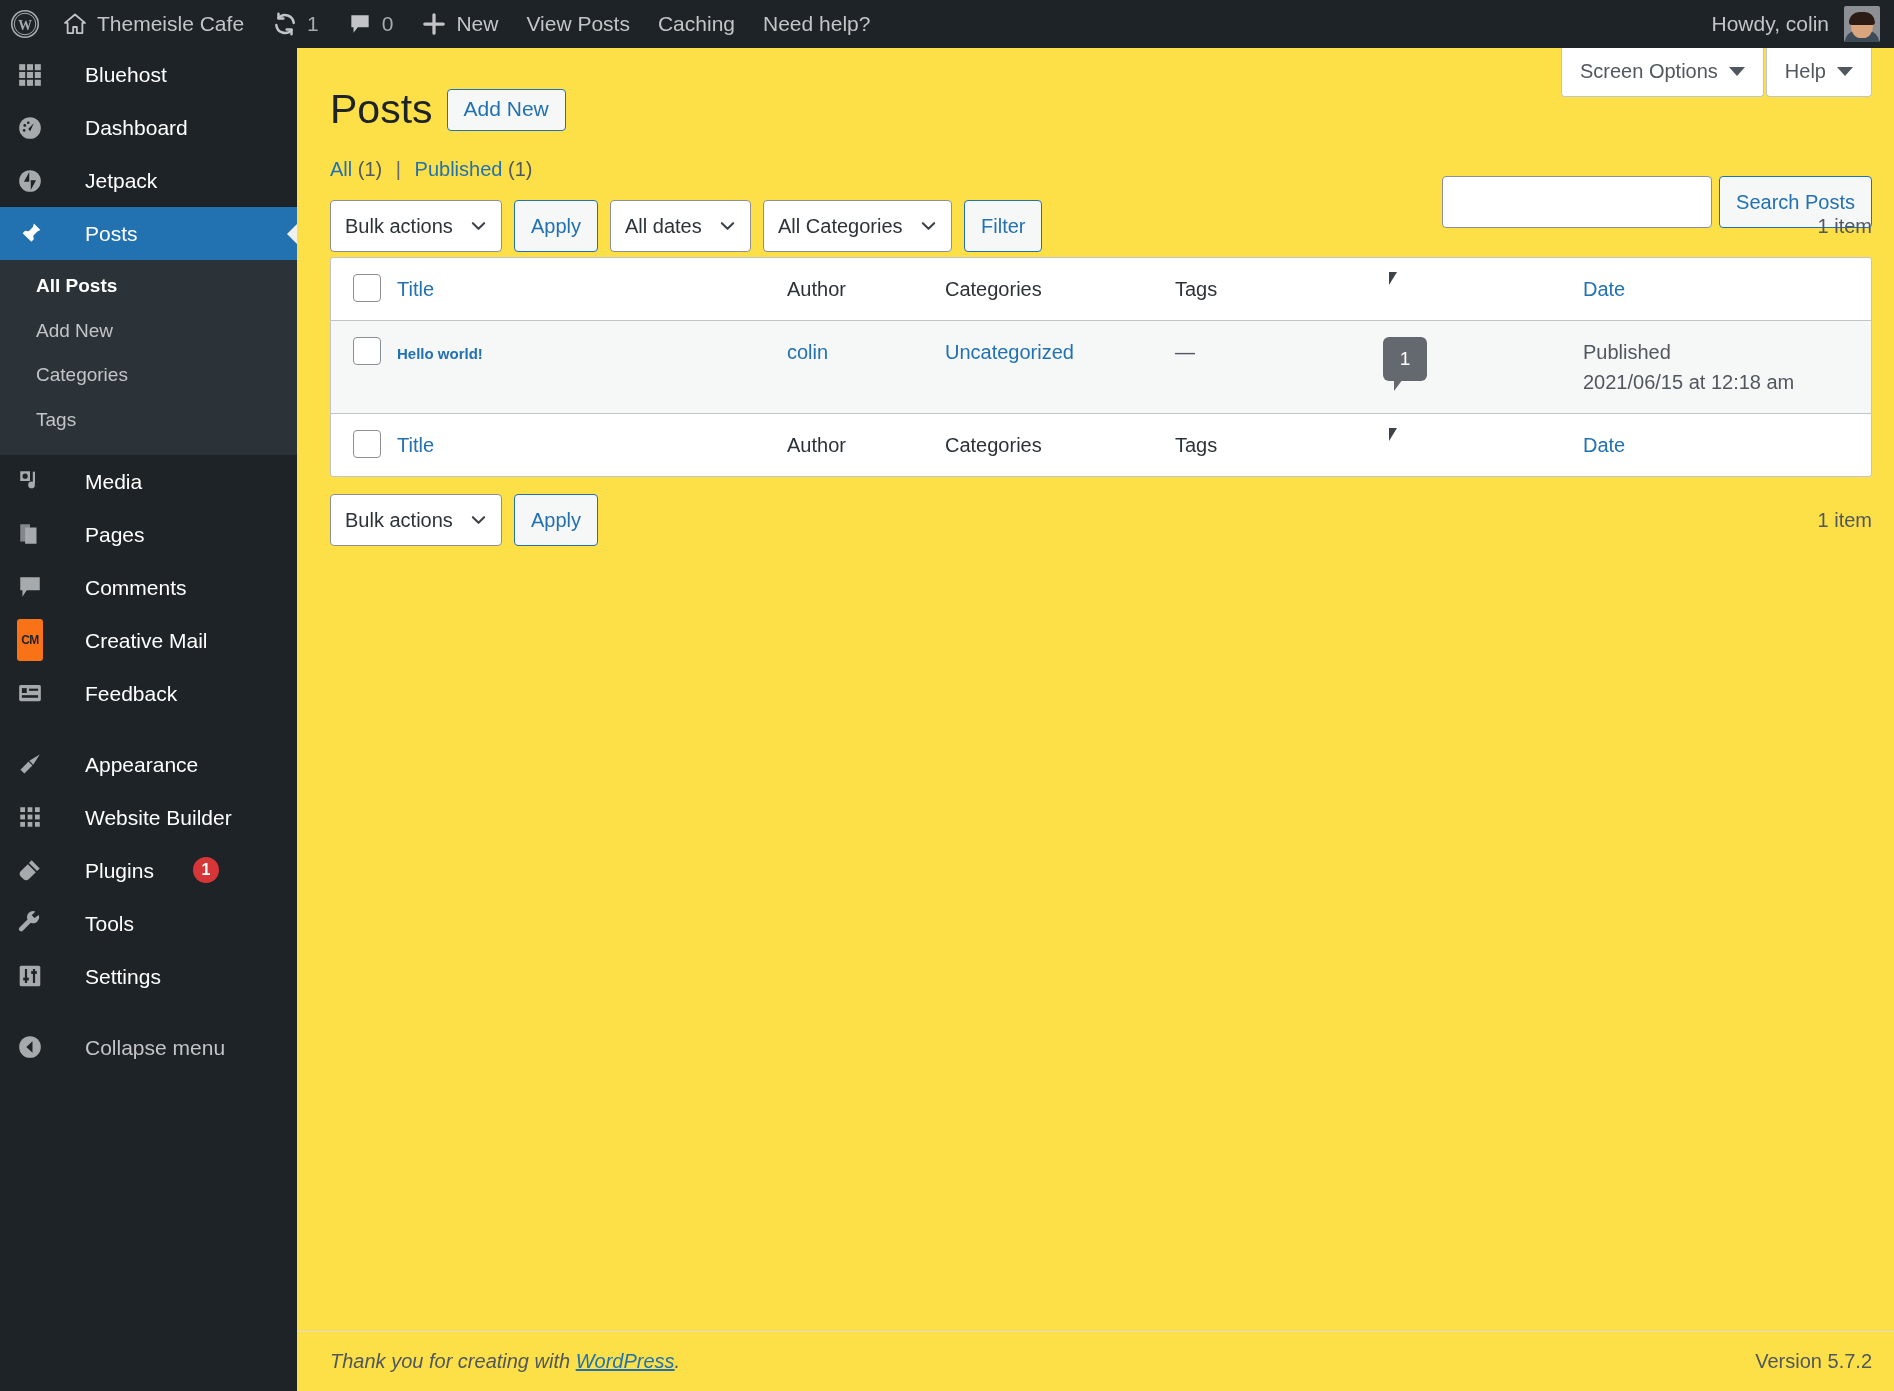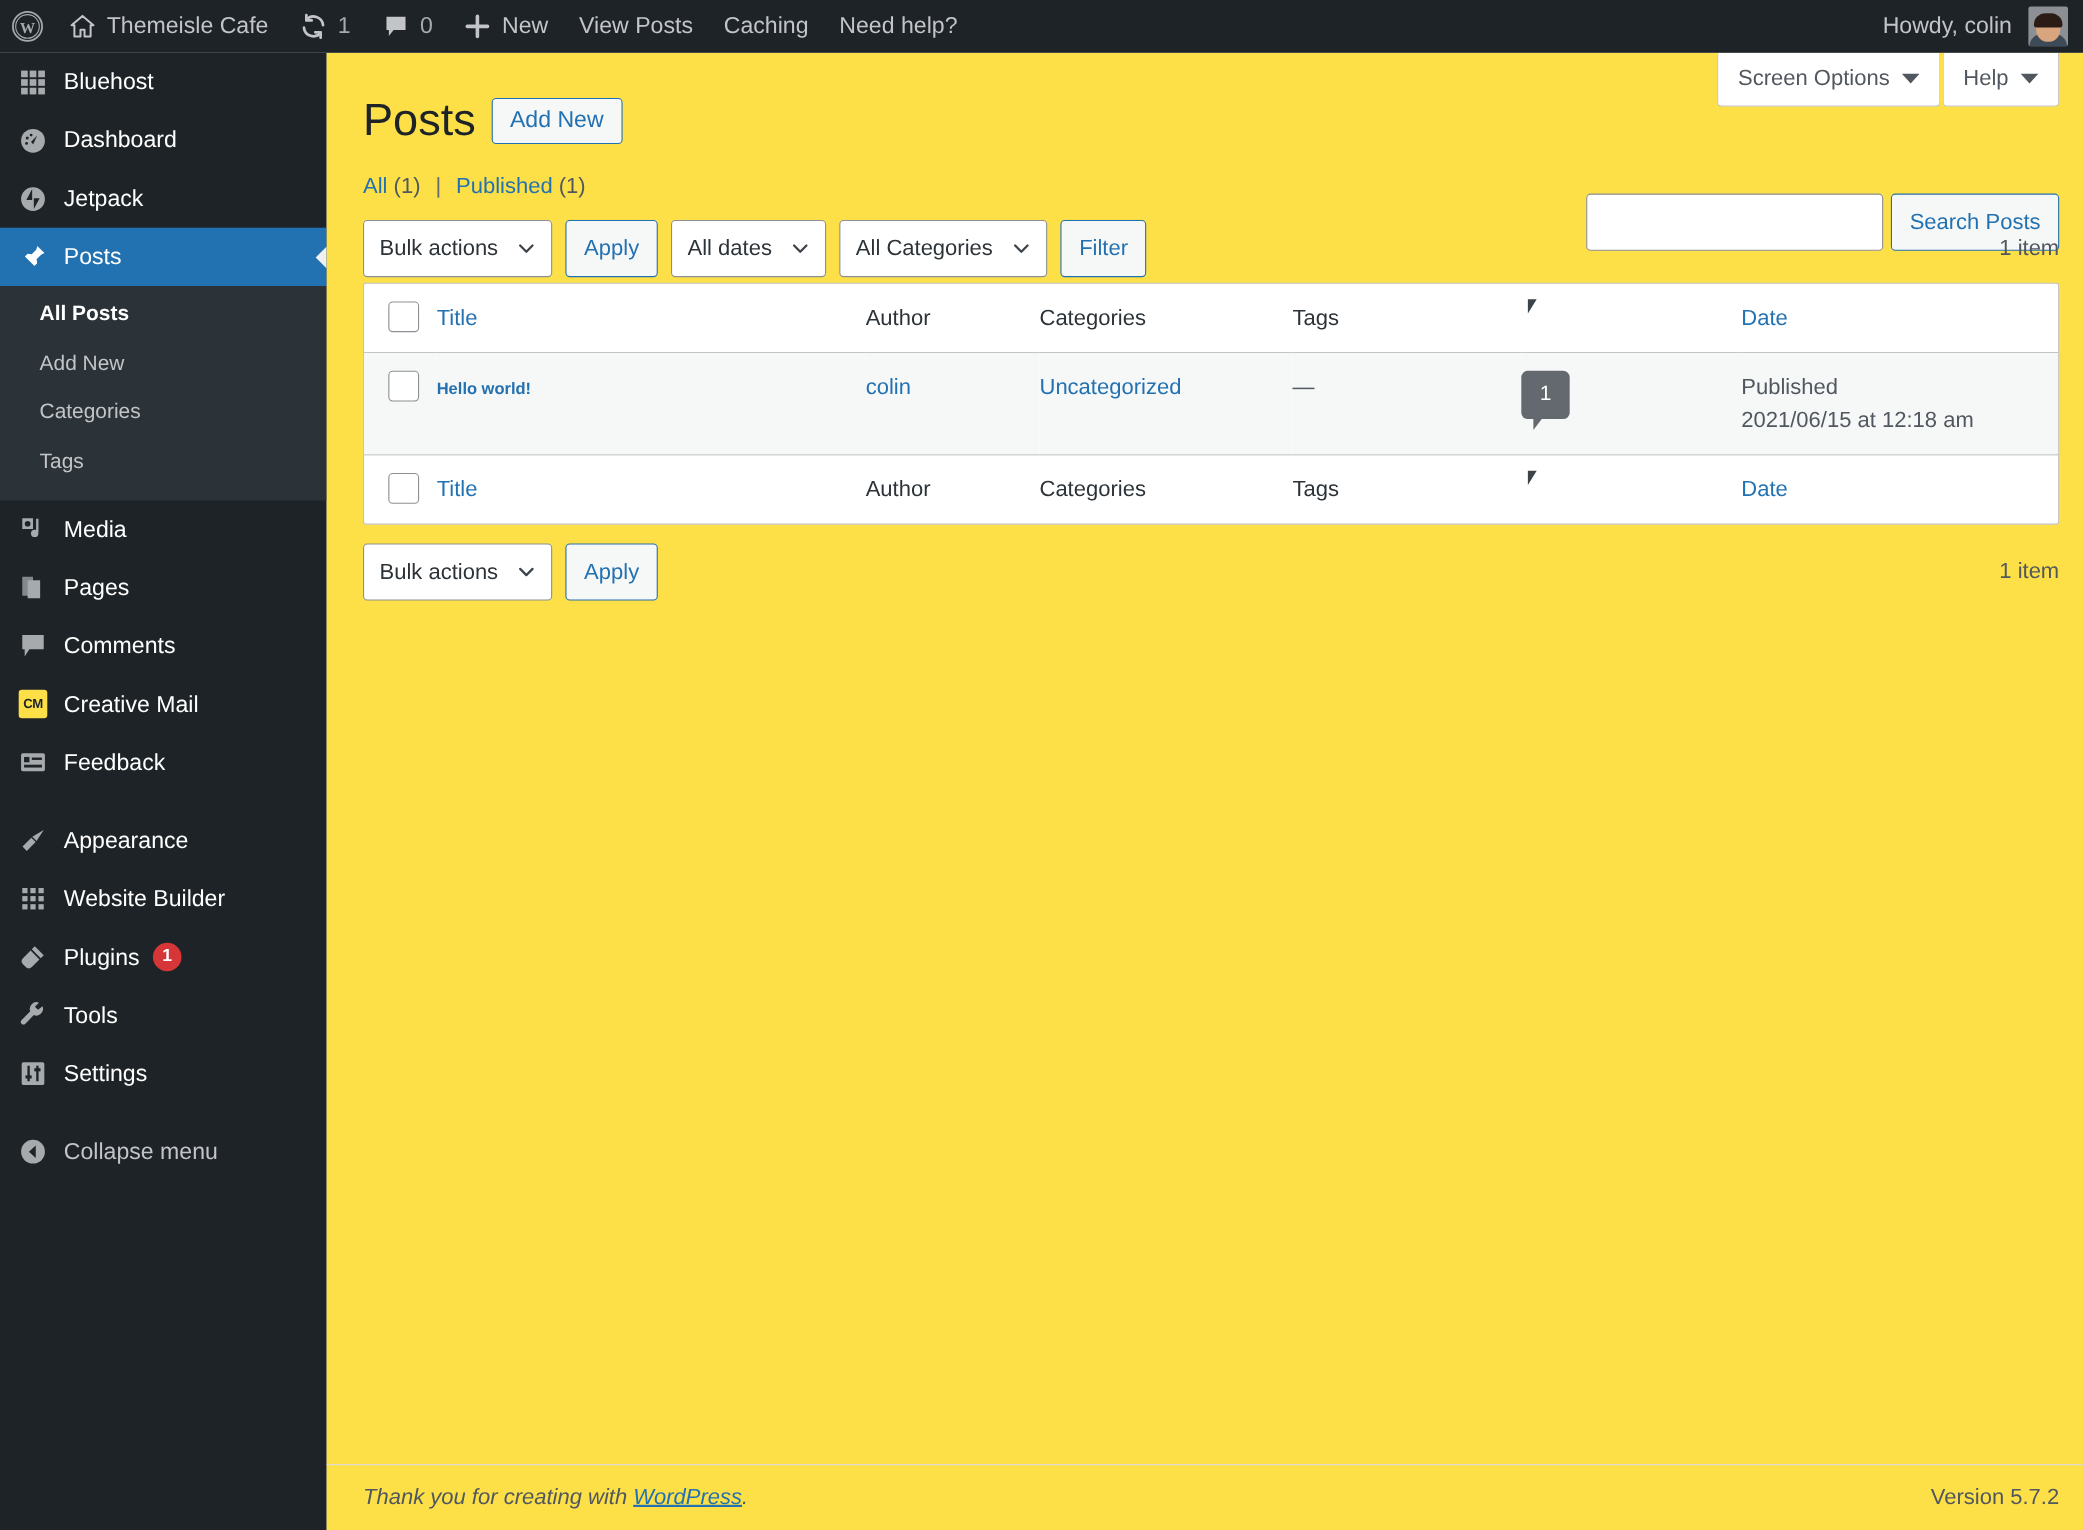--- a/index.html
+++ b/index.html
@@ -58,20 +58,21 @@
     width: 297px; height: 1343px;
     background: #1d2327;
     overflow: hidden;
   }
   .menu-top {
     position: relative;
     display: flex; align-items: center;
     height: 53px; padding-left: 8px;
     color: #fff; font-size: 21px;
     line-height: 1;
+    gap: 27px;
   }
   .menu-top .mico {
     width: 44px; flex: 0 0 44px;
     display: flex; align-items: center; justify-content: center;
     color: #a7aaad;
   }
   .menu-top .mico svg { width: 26px; height: 26px; display: block; }
   .menu-top .mlabel { padding-left: 6px; }
   .menu-top.current {
     background: #2271b1; color: #fff; font-weight: 400;
@@ -91,22 +92,22 @@
   }
   .submenu .sub-item.current { color: #fff; font-weight: bold; }
   .badge {
     display: inline-flex; align-items: center; justify-content: center;
     min-width: 26px; height: 26px; padding: 0 7px;
     margin-left: 12px;
     background: #d63638; color: #fff;
     border-radius: 13px; font-size: 16px; font-weight: 600;
   }
   .cm-box {
-    width: 26px; height: 26px; border-radius: 3px;
-    background: #fde047; color: #1d2327;
+    width: 26px; height: 42px; border-radius: 3px;
+    background: #f97316; color: #1d2327;
     font-size: 12px; font-weight: bold;
     display: flex; align-items: center; justify-content: center;
     letter-spacing: -0.5px;
     text-align: center;
   }
   #collapse .mlabel { color: #c3c4c7; }
 
   
   #main {
     position: absolute; top: 48px; left: 297px;

